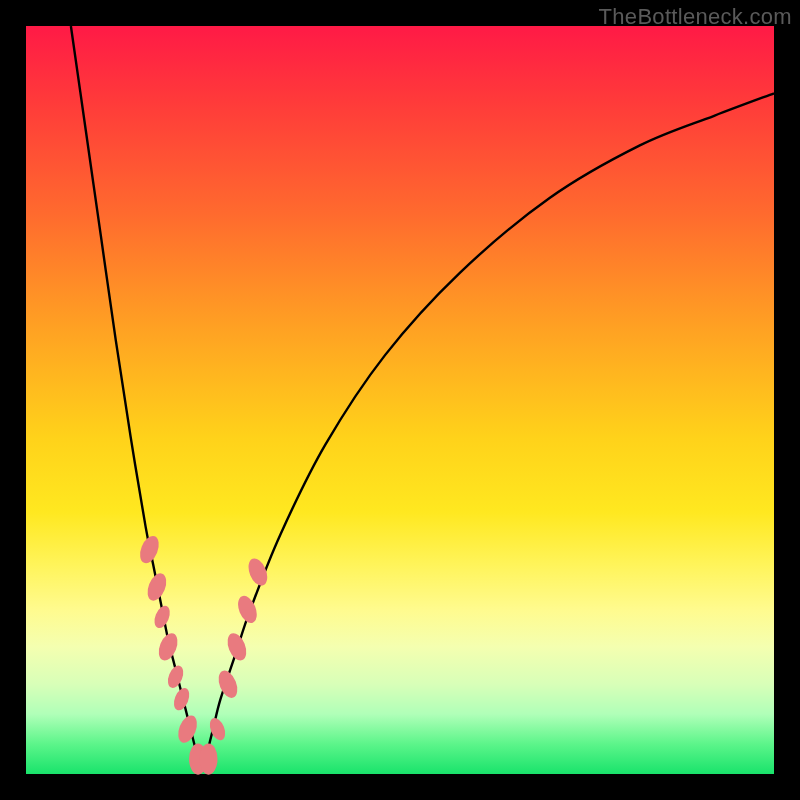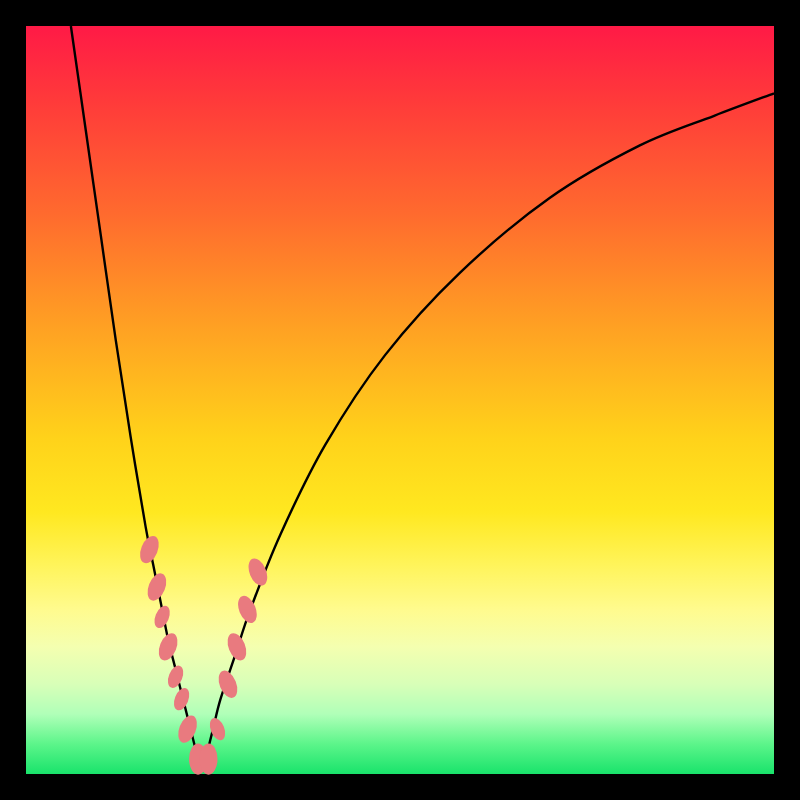--- a/index.html
+++ b/index.html
@@ -66,20 +66,21 @@
   }
   .marker {
     fill: #e97a7f;
     stroke: none;
   }
 </style>
 </head>
 <body>
 
 <div class="frame">
+  <div class="watermark">TheBottleneck.com</div>
   <div class="plot">
     <svg class="curve" viewBox="0 0 748 748">
       <path id="leftPath" class="curve-path" d="M 44.879999999999995 0 C 47.37333333333333 17.453333333333337, 54.85333333333334 69.81333333333336, 59.84 104.72000000000003 C 64.82666666666667 139.6266666666667, 69.81333333333333 174.5333333333334, 74.8 209.44000000000005 C 79.78666666666666 244.34666666666672, 84.77333333333333 280.50000000000006, 89.75999999999999 314.16 C 94.74666666666666 347.82, 99.73333333333335 380.23333333333335, 104.72000000000001 411.4 C 109.70666666666668 442.5666666666666, 115.94000000000001 479.96666666666664, 119.68 501.15999999999997 C 123.42 522.3533333333332, 124.66666666666669 526.0933333333332, 127.16000000000001 538.56 C 129.65333333333334 551.0266666666666, 132.14666666666665 563.4933333333333, 134.64 575.96 C 137.13333333333333 588.4266666666667, 139.62666666666667 602.14, 142.12 613.36 C 144.61333333333334 624.58, 147.10666666666665 633.3066666666666, 149.6 643.28 C 152.09333333333333 653.2533333333333, 154.58666666666664 663.2266666666667, 157.07999999999998 673.2 C 159.57333333333332 683.1733333333334, 162.06666666666666 693.1466666666666, 164.56 703.12 C 167.05333333333334 713.0933333333334, 170.79333333333335 728.0533333333333, 172.04000000000002 733.04"></path>
       <path id="rightPath" class="curve-path" d="M 179.51999999999998 733.04 C 180.76666666666665 728.0533333333333, 184.50666666666666 713.0933333333334, 187 703.12 C 189.49333333333334 693.1466666666666, 190.74 685.6666666666667, 194.48000000000002 673.2 C 198.22000000000003 660.7333333333333, 204.45333333333338 643.28, 209.44000000000003 628.3199999999999 C 214.42666666666668 613.3599999999999, 216.92000000000002 603.3866666666668, 224.4 583.44 C 231.88 563.4933333333333, 241.85333333333335 536.0666666666666, 254.32000000000002 508.64 C 266.7866666666667 481.2133333333333, 281.74666666666667 448.8, 299.2 418.88 C 316.6533333333333 388.96, 336.59999999999997 357.7933333333333, 359.03999999999996 329.11999999999995 C 381.47999999999996 300.4466666666666, 406.4133333333333 273.02, 433.84 246.83999999999997 C 461.26666666666665 220.65999999999997, 493.68 193.2333333333333, 523.6 172.03999999999996 C 553.52 150.84666666666664, 585.9333333333334 133.3933333333334, 613.36 119.68000000000006 C 640.7866666666666 105.96666666666674, 665.72 98.48666666666668, 688.1600000000001 89.75999999999999 C 710.6000000000001 81.0333333333333, 738.0266666666666 71.05999999999995, 748 67.31999999999994"></path>
       <g id="markers">
           <ellipse cx="123.42" cy="523.6" rx="8.25" ry="14.3" class="marker" transform="rotate(22 123.42 523.6)"></ellipse>
           <ellipse cx="130.9" cy="561" rx="8.25" ry="14.3" class="marker" transform="rotate(22 130.9 561)"></ellipse>
           <ellipse cx="136.136" cy="590.9200000000001" rx="6.75" ry="11.700000000000001" class="marker" transform="rotate(22 136.136 590.9200000000001)"></ellipse>
           <ellipse cx="142.12" cy="620.84" rx="8.25" ry="14.3" class="marker" transform="rotate(22 142.12 620.84)"></ellipse>
           <ellipse cx="149.6" cy="650.76" rx="6.75" ry="11.700000000000001" class="marker" transform="rotate(22 149.6 650.76)"></ellipse>

